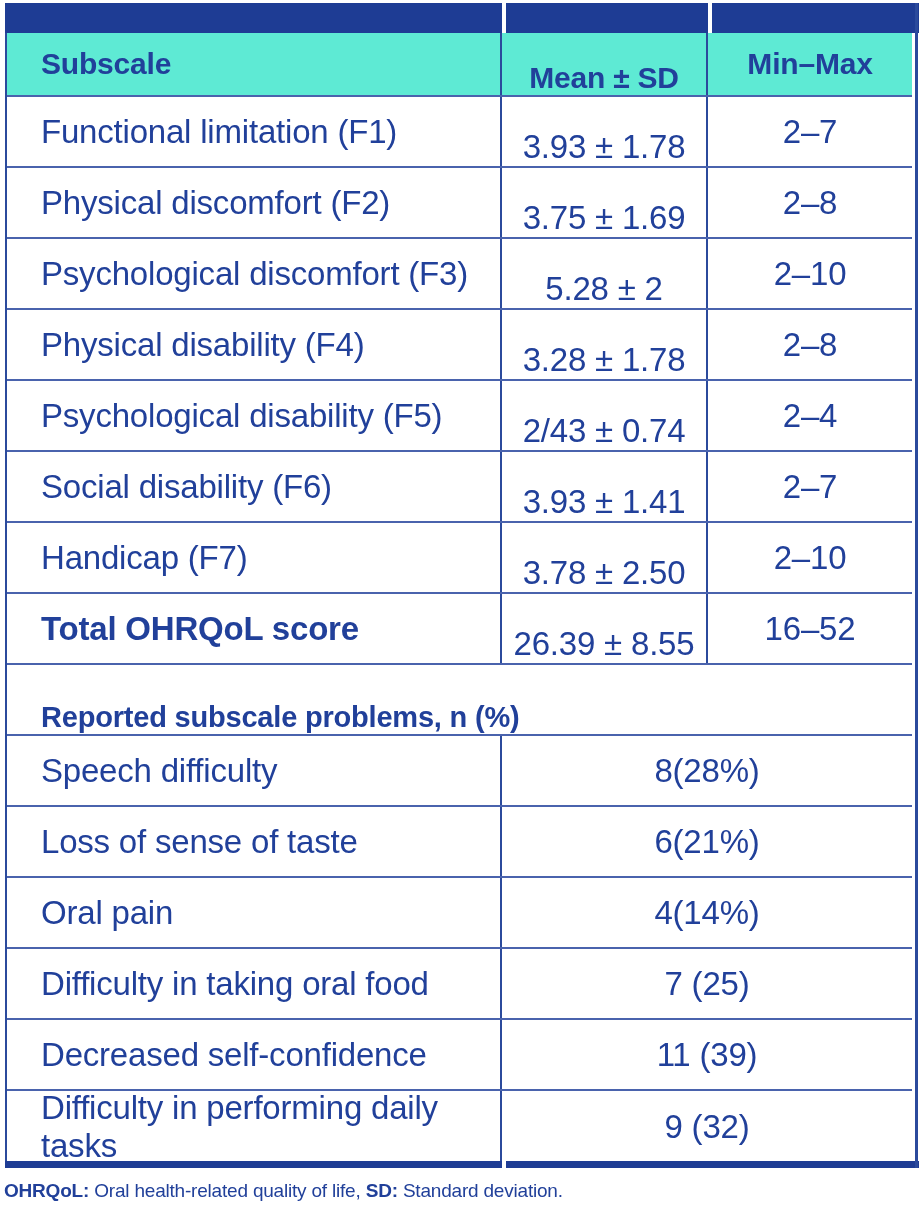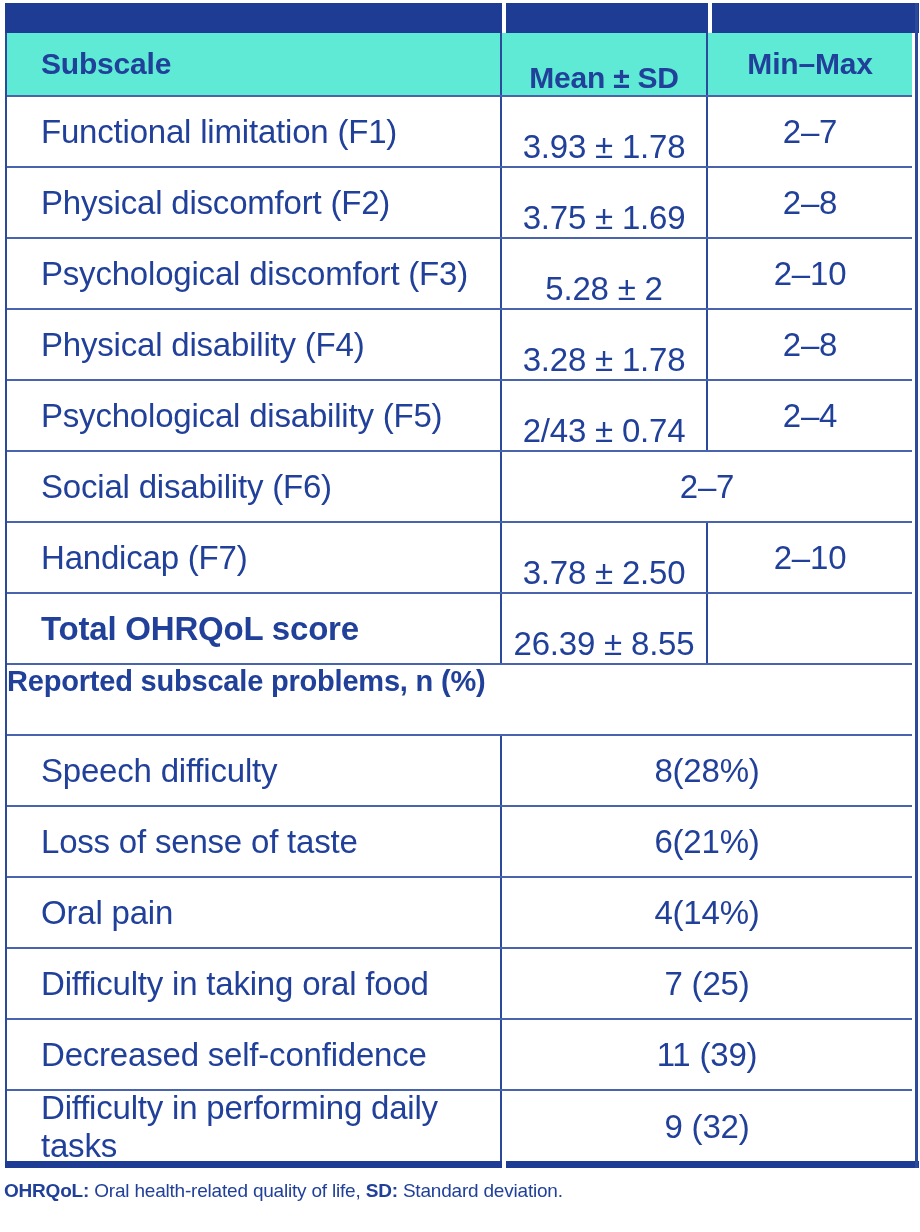--- a/index.html
+++ b/index.html
@@ -23,21 +23,21 @@
   }
   .row{display:flex;height:71px;box-sizing:border-box;border-bottom:2px solid #4burgundy}
   .row{border-bottom:2px solid #4a63ad;}
   .row.header{height:64px;background:#5eead4;}
   .row.last{border-bottom:none;}
   .c1{width:495px;box-sizing:border-box;border-right:2px solid #2b4a9c;
       display:flex;align-items:center;padding-left:34px;}
   .c2{width:206px;box-sizing:border-box;border-right:2px solid #2b4a9c;
       display:flex;align-items:flex-end;justify-content:center;}
   .c3{flex:1;display:flex;align-items:center;justify-content:center;}
-  .cfull{flex:1;display:flex;align-items:flex-start;}
+  .cfull{flex:1;display:flex;align-items:flex-end;padding-left:34px;}
   .cmerge{flex:1;display:flex;align-items:center;justify-content:center;}
 
   .cell-text{font-size:33px;letter-spacing:-0.2px;}
   .header .cell-text{font-weight:700;font-size:30px;}
   .bold .cell-text{font-weight:700;}
   .section .cell-text{font-weight:700;font-size:29px;}
 
   
   .bottombar{position:absolute;left:5px;top:1161px;width:914px;height:7px;background:#1e3c94;}
   .bottombar .gap1{position:absolute;left:497px;top:0;width:4px;height:7px;background:#fff;}
@@ -129,20 +129,23 @@
         </div>
       <div class="c3">
           <span class="cell-text">2–4</span>
         </div>
     </div>
 
     <div class="row">
       <div class="c1">
           <span class="cell-text">Social disability (F6)</span>
         </div>
+      <div class="c2">
+          <span class="cell-text">3.93 ± 1.41</span>
+        </div>
       <div class="c3">
           <span class="cell-text">2–7</span>
         </div>
     </div>
 
     <div class="row">
       <div class="c1">
           <span class="cell-text">Handicap (F7)</span>
         </div>
       <div class="c2">
@@ -152,20 +155,23 @@
           <span class="cell-text">2–10</span>
         </div>
     </div>
 
     <div class="row">
       <div class="c1 bold">
           <span class="cell-text">Total OHRQoL score</span>
         </div>
       <div class="c2">
           <span class="cell-text">26.39 ± 8.55</span>
+        </div>
+      <div class="c3">
+          <span class="cell-text">16–52</span>
         </div>
     </div>
 
     <div class="row section">
       <div class="cfull">
           <span class="cell-text">Reported subscale problems, n (%)</span>
         </div>
     </div>
 
     <div class="row">

